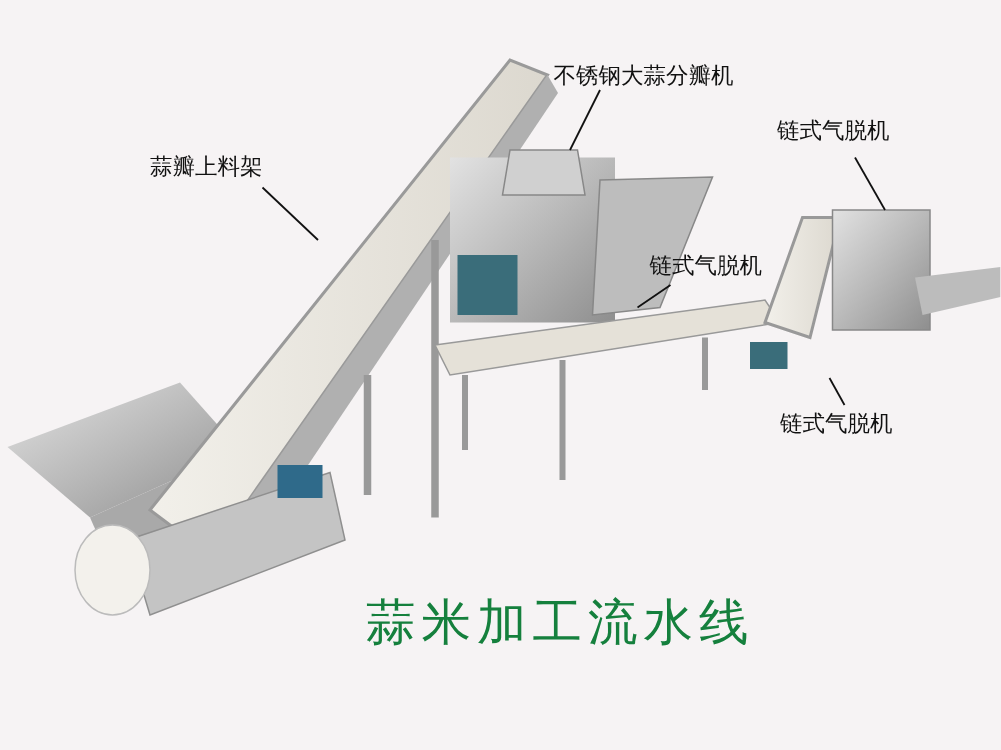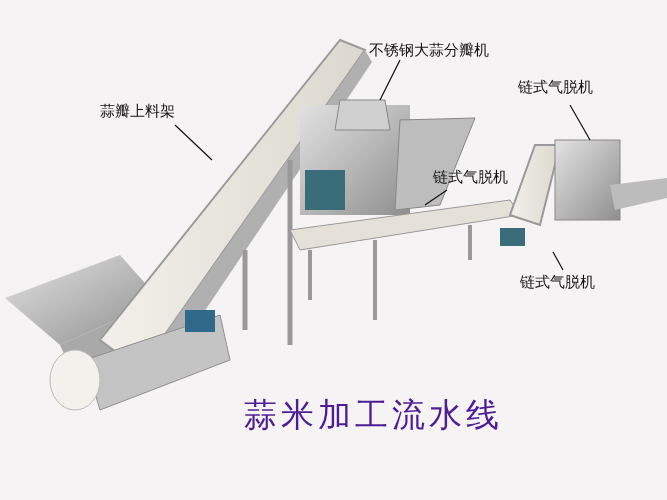--- a/index.html
+++ b/index.html
@@ -1,19 +1,19 @@
 <!DOCTYPE html>
 <html><head>
 <meta charset="utf-8">
 <style>
   html,body{margin:0;padding:0;}
   body{width:667px;height:500px;background:#f6f3f4;position:relative;overflow:hidden;font-family:"DejaVu Sans",sans-serif;}
   .scene{position:absolute;left:0;top:0;width:667px;height:500px;}
   .label{position:absolute;font-size:15px;color:#111;white-space:nowrap;line-height:1;}
-  .title{position:absolute;left:244px;top:398px;font-size:33px;color:#4c1d95;letter-spacing:4px;white-space:nowrap;line-height:1;}
+  .title{position:absolute;left:244px;top:398px;font-size:33px;color:#15803d;letter-spacing:4px;white-space:nowrap;line-height:1;}
 </style>
 </head>
 <body>
 
 <div class="scene">
   <svg width="667" height="500" viewBox="0 0 667 500">
     <defs>
       <linearGradient id="steel" x1="0" y1="0" x2="1" y2="1">
         <stop offset="0" stop-color="#e2e2e2"></stop>
         <stop offset="0.5" stop-color="#b9b9b9"></stop>

